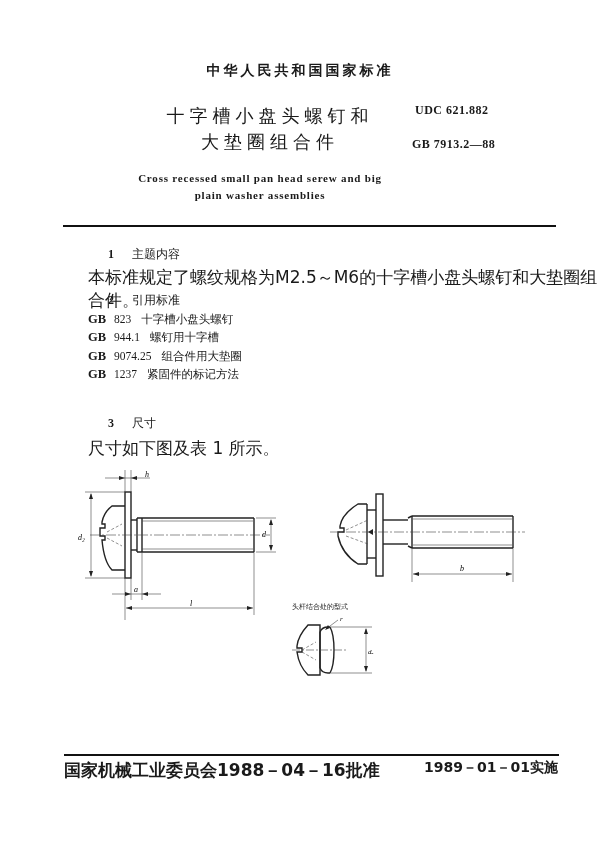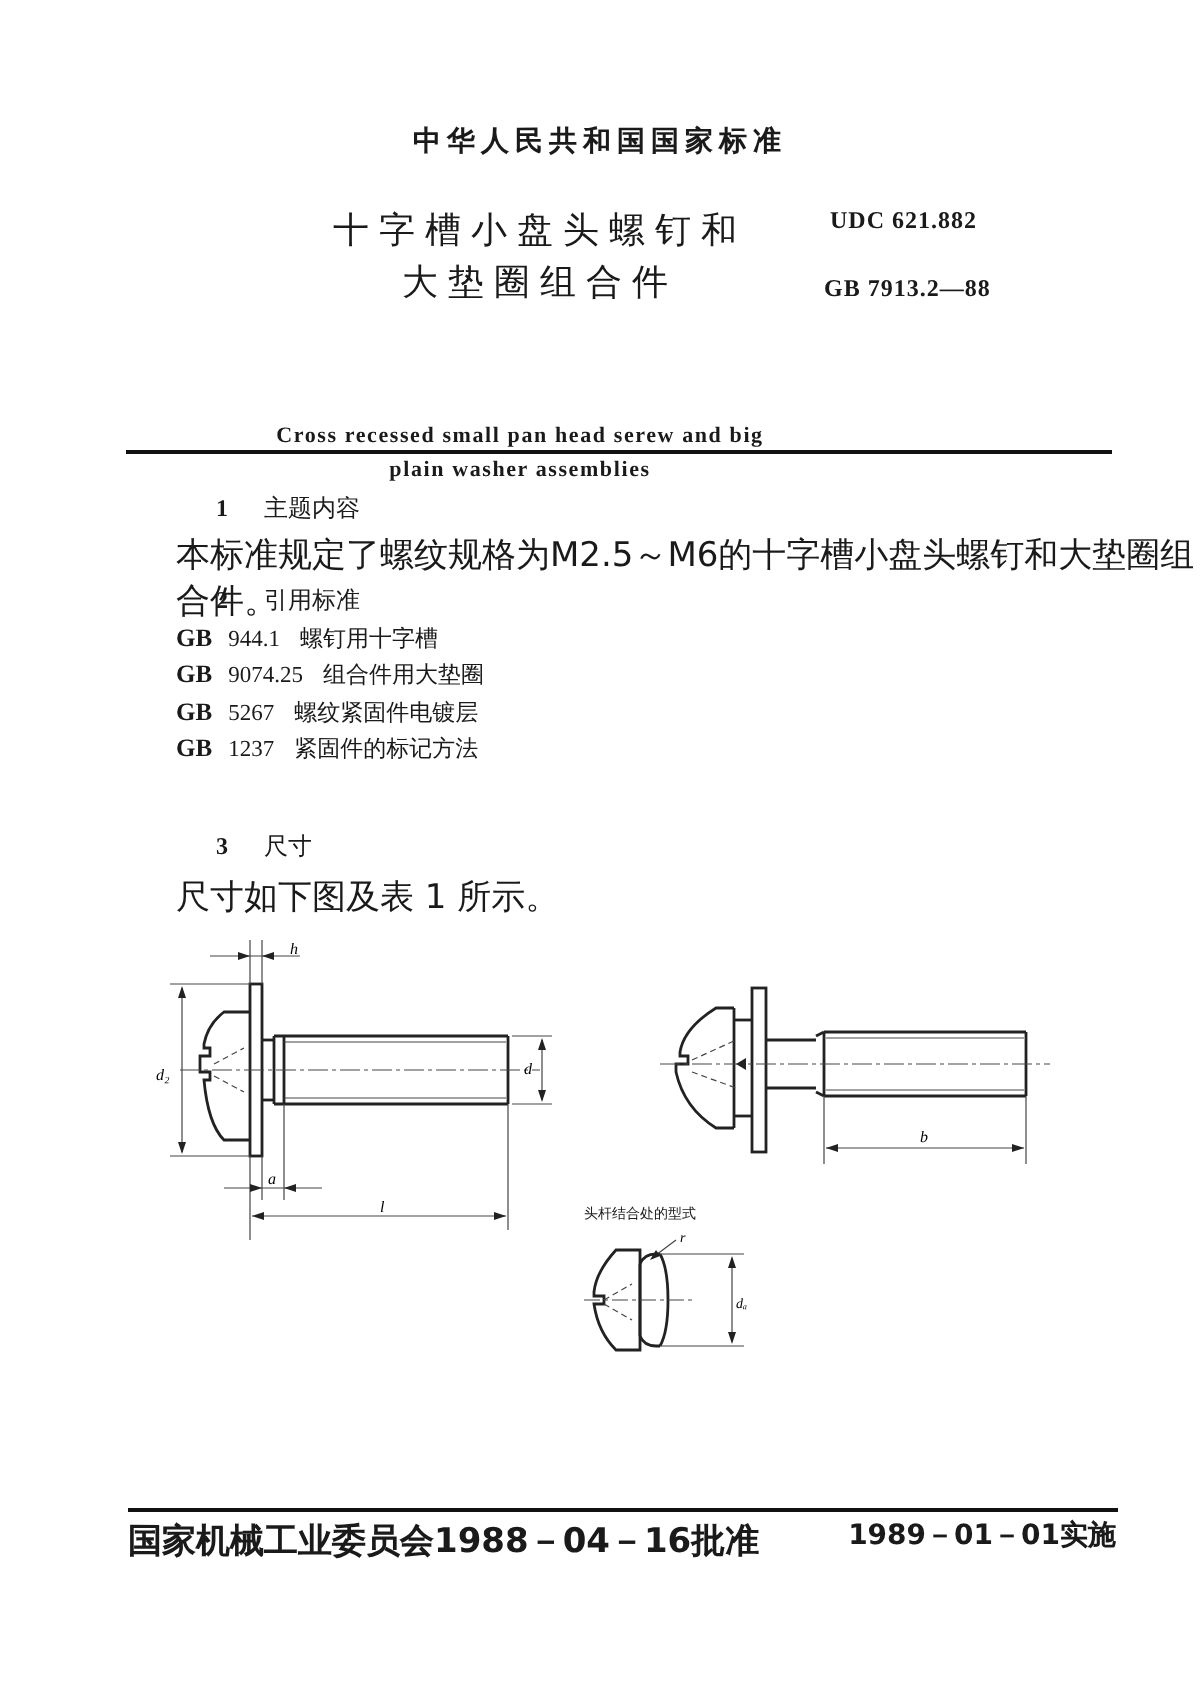--- a/index.html
+++ b/index.html
@@ -25,21 +25,21 @@
     left: 415px; top: 103px; font-family: "Liberation Serif", serif; font-weight: bold;
     font-size: 12px; letter-spacing: 0.5px;
   }
   .gbno {
     left: 412px; top: 137px; font-family: "Liberation Serif", serif; font-weight: bold;
     font-size: 12px; letter-spacing: 0.5px;
   }
   .title-en {
     left: 100px; width: 320px; text-align: center;
     font-family: "Liberation Serif", serif; font-weight: bold; font-size: 11px;
-    letter-spacing: 0.8px; line-height: 17px; margin-top: 40px;
+    letter-spacing: 0.8px; line-height: 17px;
   }
   .title-en.l1 { top: 170px; }
   .title-en.l2 { top: 187px; }
   .rule { left: 63px; width: 493px; height: 2px; background: #111; }
   .rule.top { top: 225px; }
   .rule.bottom { top: 754px; height: 1.5px; width: 495px; left: 64px; }
   .sec-h {
     left: 67px; font-size: 12px; font-family: "DejaVu Sans", sans-serif; margin-left: 41px;
   }
   .sec-h .num { display: inline-block; width: 24px; font-weight: bold; font-family: "Liberation Serif", serif; }
@@ -80,27 +80,27 @@
 <div class="abs sec-h" style="top:246px;">
   <span class="num">1</span><span>主题内容</span>
 </div>
 <div class="abs body-text" style="top:266px;">本标准规定了螺纹规格为M2.5～M6的十字槽小盘头螺钉和大垫圈组合件。</div>
 
 <div class="abs sec-h" style="top:292px;">
   <span class="num">2</span><span>引用标准</span>
 </div>
 <div class="abs refs">
   <div class="ref-row">
+    <span class="gb">GB</span><span class="code">823</span><span>十字槽小盘头螺钉</span>
+  </div>
+  <div class="ref-row">
     <span class="gb">GB</span><span class="code">944.1</span><span>螺钉用十字槽</span>
   </div>
   <div class="ref-row">
     <span class="gb">GB</span><span class="code">9074.25</span><span>组合件用大垫圈</span>
-  </div>
-  <div class="ref-row">
-    <span class="gb">GB</span><span class="code">5267</span><span>螺纹紧固件电镀层</span>
   </div>
   <div class="ref-row">
     <span class="gb">GB</span><span class="code">1237</span><span>紧固件的标记方法</span>
   </div>
 </div>
 
 <div class="abs sec-h" style="top:415px;">
   <span class="num">3</span><span>尺寸</span>
 </div>
 <div class="abs body-text" style="top:437px;">尺寸如下图及表 1 所示。</div>

